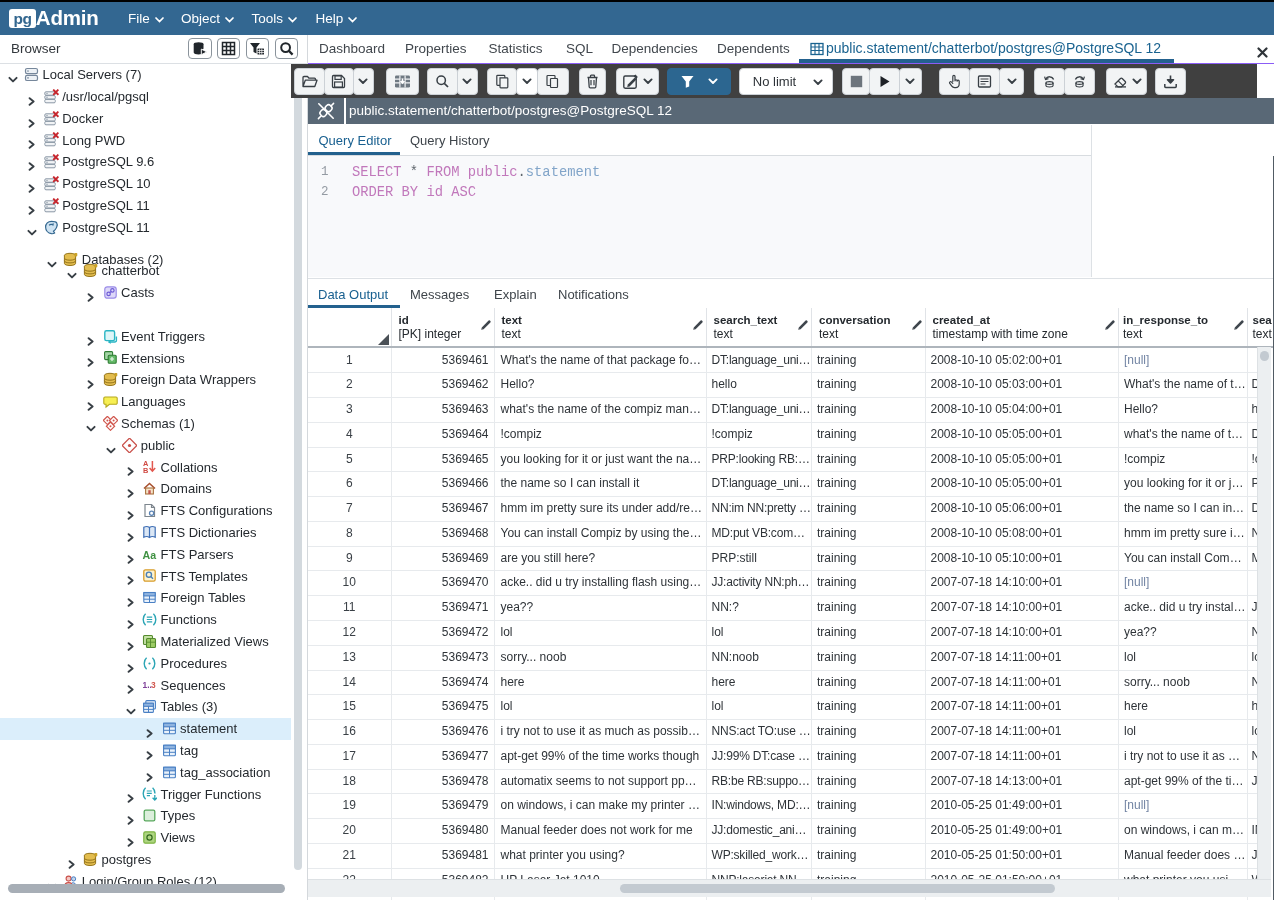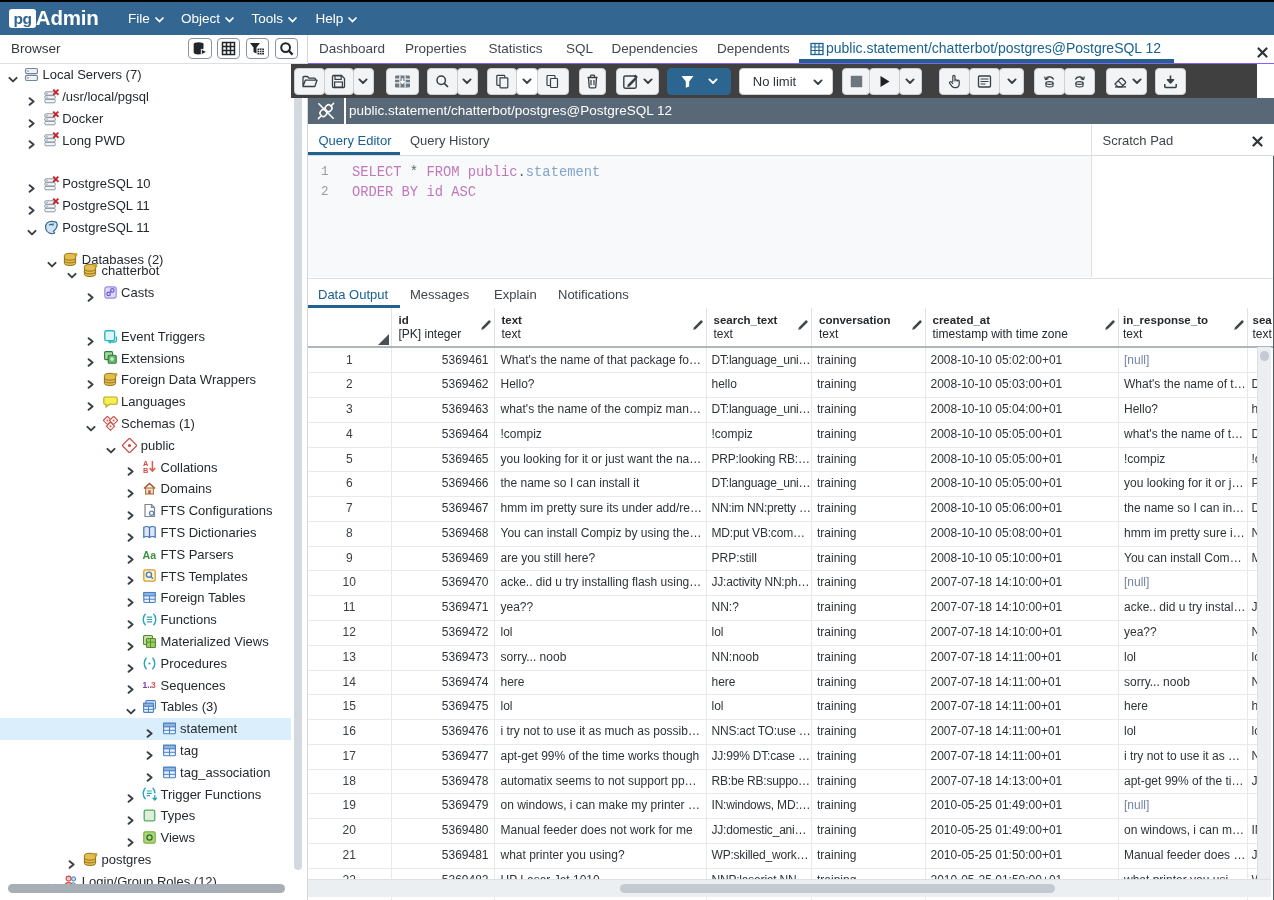--- a/index.html
+++ b/index.html
@@ -205,20 +205,36 @@
             <rect x="0.8" y="2.8" width="10.5" height="3.4" rx="1.2" fill="#f2f4f6" stroke="#8a97a5" stroke-width="1"></rect>
             <rect x="0.8" y="6.6" width="10.5" height="3.4" rx="1.2" fill="#f2f4f6" stroke="#8a97a5" stroke-width="1"></rect>
             <rect x="0.8" y="10.4" width="10.5" height="3.4" rx="1.2" fill="#f2f4f6" stroke="#8a97a5" stroke-width="1"></rect>
             <circle cx="3" cy="4.5" r="0.7" fill="#8a97a5"></circle>
             <circle cx="3" cy="8.3" r="0.7" fill="#8a97a5"></circle>
             <path d="M9.2 0.6 L14.4 5.8 M14.4 0.6 L9.2 5.8" stroke="#c7252c" stroke-width="1.9"></path>
           </svg>
         </span>
         <span class="tl" style="left:62.2px">Long PWD</span>
       </div>
+<div class="tr" style="top:87.2px">
+        <span class="tc" style="left:27.2px"><svg width="9" height="9" viewBox="0 0 9 9">
+            <path d="M2.6 1.2 L6.6 4.5 L2.6 7.8" fill="none" stroke="#383f45" stroke-width="1.9" stroke-linecap="round" stroke-linejoin="round"></path>
+          </svg></span>
+        <span class="ti" style="left:43.7px">
+          <svg width="15" height="15" viewBox="0 0 15 15">
+            <rect x="0.8" y="2.8" width="10.5" height="3.4" rx="1.2" fill="#f2f4f6" stroke="#8a97a5" stroke-width="1"></rect>
+            <rect x="0.8" y="6.6" width="10.5" height="3.4" rx="1.2" fill="#f2f4f6" stroke="#8a97a5" stroke-width="1"></rect>
+            <rect x="0.8" y="10.4" width="10.5" height="3.4" rx="1.2" fill="#f2f4f6" stroke="#8a97a5" stroke-width="1"></rect>
+            <circle cx="3" cy="4.5" r="0.7" fill="#8a97a5"></circle>
+            <circle cx="3" cy="8.3" r="0.7" fill="#8a97a5"></circle>
+            <path d="M9.2 0.6 L14.4 5.8 M14.4 0.6 L9.2 5.8" stroke="#c7252c" stroke-width="1.9"></path>
+          </svg>
+        </span>
+        <span class="tl" style="left:62.2px">PostgreSQL 9.6</span>
+      </div>
 <div class="tr" style="top:109.0px">
         <span class="tc" style="left:27.2px"><svg width="9" height="9" viewBox="0 0 9 9">
             <path d="M2.6 1.2 L6.6 4.5 L2.6 7.8" fill="none" stroke="#383f45" stroke-width="1.9" stroke-linecap="round" stroke-linejoin="round"></path>
           </svg></span>
         <span class="ti" style="left:43.7px">
           <svg width="15" height="15" viewBox="0 0 15 15">
             <rect x="0.8" y="2.8" width="10.5" height="3.4" rx="1.2" fill="#f2f4f6" stroke="#8a97a5" stroke-width="1"></rect>
             <rect x="0.8" y="6.6" width="10.5" height="3.4" rx="1.2" fill="#f2f4f6" stroke="#8a97a5" stroke-width="1"></rect>
             <rect x="0.8" y="10.4" width="10.5" height="3.4" rx="1.2" fill="#f2f4f6" stroke="#8a97a5" stroke-width="1"></rect>
             <circle cx="3" cy="4.5" r="0.7" fill="#8a97a5"></circle>
@@ -803,26 +819,20 @@
           </g>
         </svg></span>
   <div class="sep"></div>
   <span class="tx">public.statement/chatterbot/postgres@PostgreSQL 12</span>
 </div>
 
 <div id="qetabs">
   <span class="qtab" style="left:10.5px;color:#196090">Query Editor</span>
   <span class="qtab" style="left:102px">Query History</span>
   <div class="ul2" style="left:0;bottom:0;width:92px"></div>
-</div>
-<div id="sphead">
-  <span class="qtab" style="left:10.5px">Scratch Pad</span>
-  <span style="position:absolute;left:160px;top:9px"><svg width="11" height="11" viewBox="0 0 11 11">
-          <path d="M1.5 1.5 L9.5 9.5 M9.5 1.5 L1.5 9.5" stroke="#2e3338" stroke-width="2.2" stroke-linecap="round"></path>
-        </svg></span>
 </div>
 <div id="editor">
   <div class="ln" style="top:8.7px">1</div>
   <div class="ln" style="top:28.9px">2</div>
   <div class="cl" style="top:8.7px"><span class="kw">SELECT</span> <span class="op">*</span> <span class="kw">FROM</span> <span class="kw">public</span><span class="op">.</span><span class="id2">statement</span></div>
   <div class="cl" style="top:28.9px"><span class="kw">ORDER</span> <span class="kw">BY</span> <span class="kw">id</span> <span class="kw">ASC</span></div>
 </div>
 <div id="editdiv"></div>
 <div id="spbody"></div>
 

